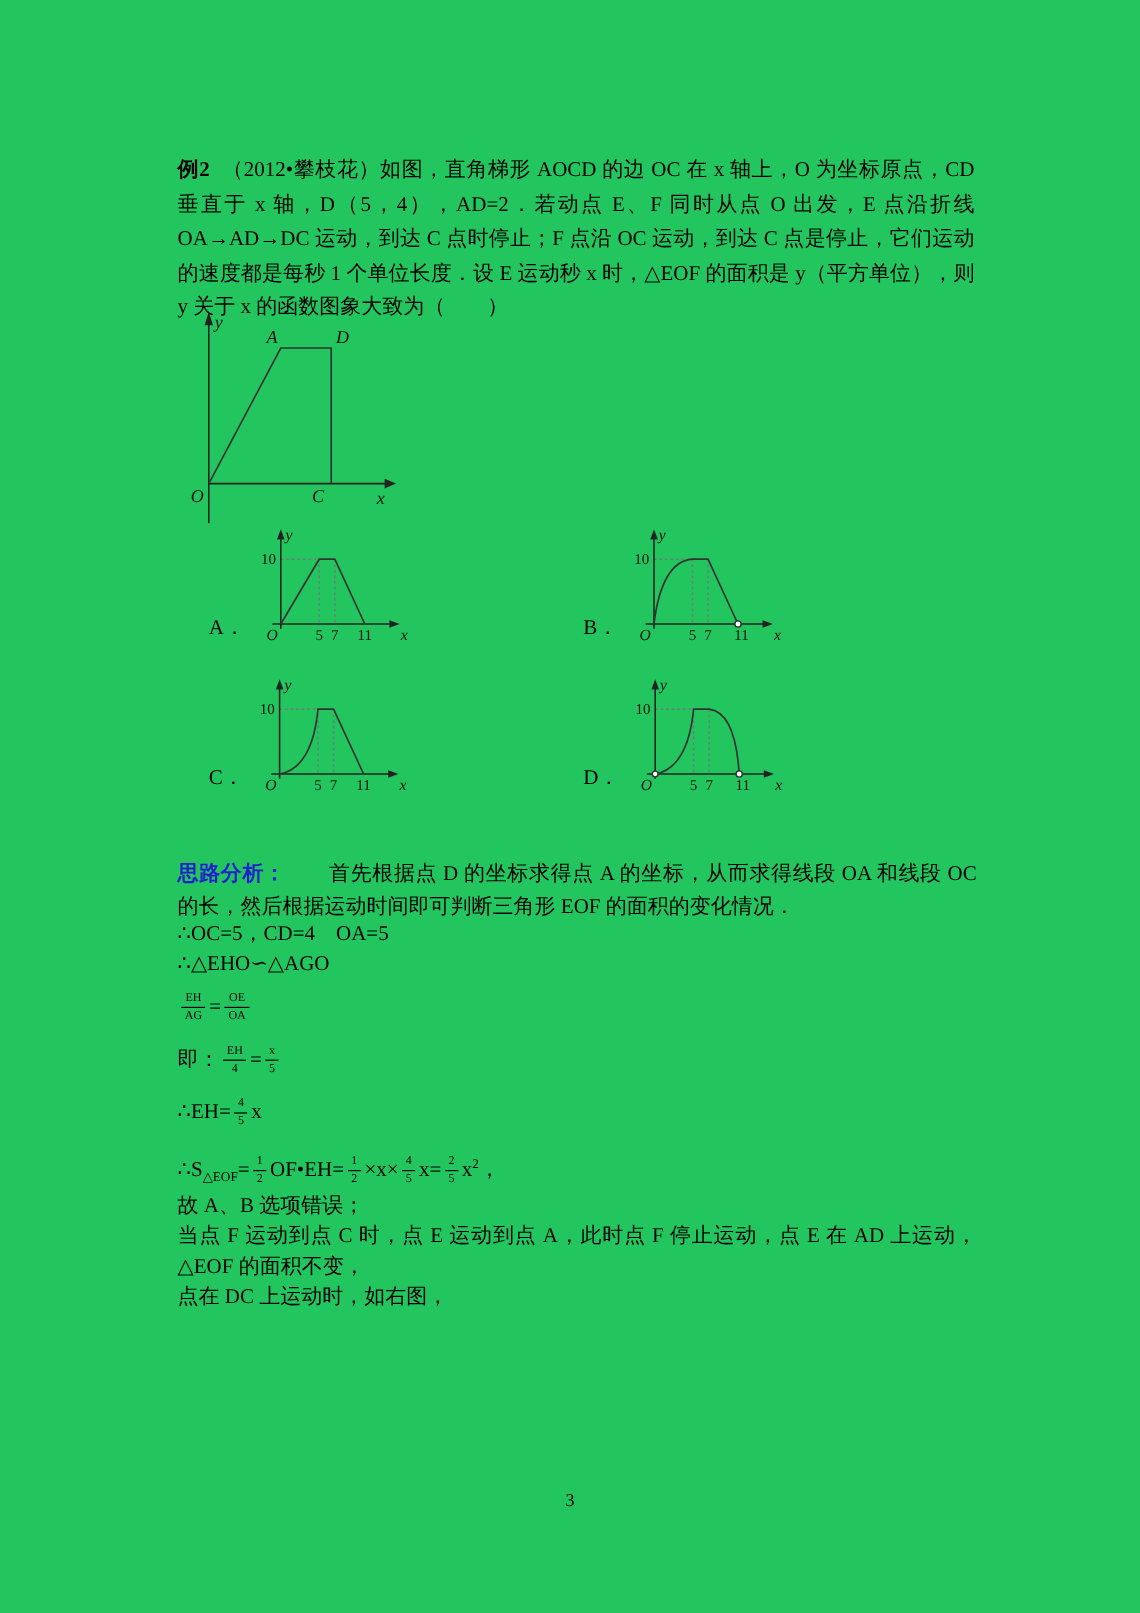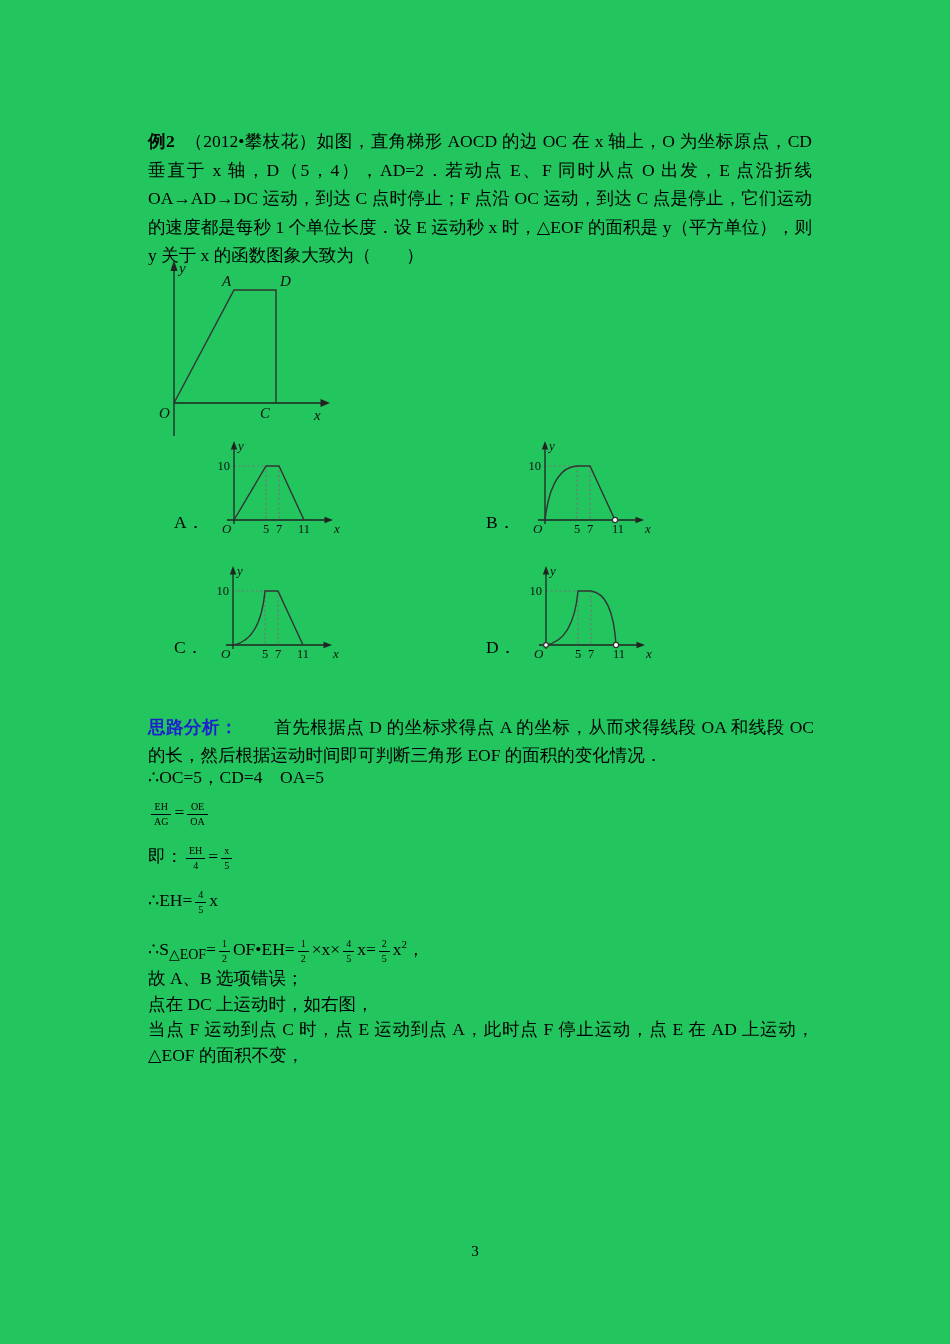--- a/index.html
+++ b/index.html
@@ -35,21 +35,21 @@
   }
   .blue { color:#1f1fd0; font-weight:bold;margin-top:23px; }
   .solution { position:absolute; left:148px; top:765px; width:666px; font-size:17.5px; }
   .sline { line-height:25.4px; text-align:justify; }
   .slabel { margin-right:2px; }
   .fline { height:44px; line-height:44px; white-space:nowrap; }
   .frac { display:inline-block; vertical-align:middle; text-align:center;
           font-size:10px; line-height:1.2; margin:0 3px; }
   .frac .n { display:block; border-bottom:1.2px solid #000; padding:0 3px 1px; }
   .frac .d { display:block; padding:1px 3px 0; }
-  .msub { font-size:14px; vertical-align:-4px; }
+  .msub { font-size:11px; vertical-align:-4px; }
   .msup { font-size:11px; vertical-align:7px; }
   .pageno { position:absolute; left:0; right:0; top:1243px; text-align:center; font-size:15px; }
 </style>
 </head>
 <body>
 
 <div class="page">
 
   <div class="problem">
     <span class="plabel">例2</span><span>（2012•攀枝花）如图，直角梯形 AOCD 的边 OC 在 x 轴上，O 为坐标原点，CD 垂直于 x 轴，D（5，4），AD=2．若动点 E、F 同时从点 O 出发，E 点沿折线 OA→AD→DC 运动，到达 C 点时停止；F 点沿 OC 运动，到达 C 点是停止，它们运动的速度都是每秒 1 个单位长度．设 E 运动秒 x 时，△EOF 的面积是 y（平方单位），则 y 关于 x 的函数图象大致为（　　）</span>
@@ -175,37 +175,38 @@
       <text class="glabel" x="122" y="93">x</text>
     </svg>
   </div>
 
   <div class="analysis">
     <span class="blue">思路分析：</span><span>　　首先根据点 D 的坐标求得点 A 的坐标，从而求得线段 OA 和线段 OC 的长，然后根据运动时间即可判断三角形 EOF 的面积的变化情况．</span>
   </div>
 
   <div class="solution">
     <div class="sline">∴OC=5，CD=4　OA=5</div>
+    <div class="sline">∴△EHO∽△AGO</div>
 
     <div class="fline">
       <span class="frac"><span class="n">EH</span><span class="d">AG</span></span><span>=</span><span class="frac"><span class="n">OE</span><span class="d">OA</span></span>
     </div>
 
     <div class="fline">
       <span>即：</span><span class="frac"><span class="n">EH</span><span class="d">4</span></span><span>=</span><span class="frac"><span class="n">x</span><span class="d">5</span></span>
     </div>
 
     <div class="fline">
       <span>∴EH=</span><span class="frac"><span class="n">4</span><span class="d">5</span></span><span>x</span>
     </div>
 
     <div class="fline">
       <span>∴S</span><span class="msub">△EOF</span><span>=</span><span class="frac"><span class="n">1</span><span class="d">2</span></span><span>OF•EH=</span><span class="frac"><span class="n">1</span><span class="d">2</span></span><span>×x×</span><span class="frac"><span class="n">4</span><span class="d">5</span></span><span>x=</span><span class="frac"><span class="n">2</span><span class="d">5</span></span><span>x</span><span class="msup">2</span><span>，</span>
     </div>
 
     <div class="sline">故 A、B 选项错误；</div>
+    <div class="sline">当点 F 运动到点 C 时，点 E 运动到点 A，此时点 F 停止运动，点 E 在 AD 上运动，△EOF 的面积不变，</div>
     <div class="sline">点在 DC 上运动时，如右图，</div>
-    <div class="sline">当点 F 运动到点 C 时，点 E 运动到点 A，此时点 F 停止运动，点 E 在 AD 上运动，△EOF 的面积不变，</div>
   </div>
 
   <div class="pageno">3</div>
 
 </div>
 
 </body></html>

